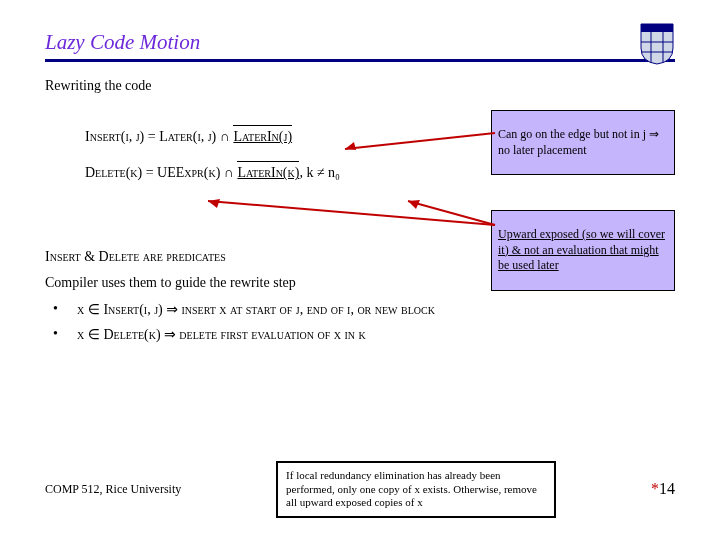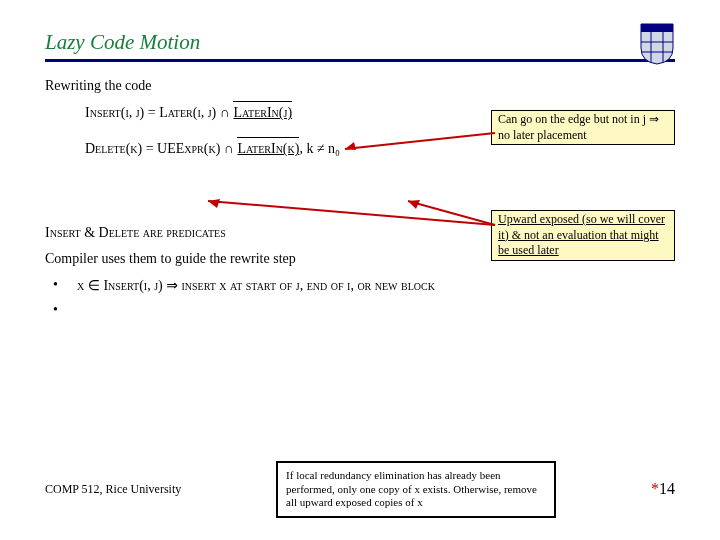--- a/index.html
+++ b/index.html
@@ -14,39 +14,39 @@
   }
   .slide {
     padding: 30px 45px 20px 45px;
     position: relative;
     height: 100%;
     box-sizing: border-box;
   }
   .title {
     font-size: 21px;
     font-style: italic;
-    color: #15803d;
+    color: #6d28d9;
     margin-bottom: 4px;
   }
   .title-underline {
     height: 3px;
     background: #000080;
     width: 100%;
     margin-bottom: 16px;
   }
   .shield {
     width: 36px;
     height: 44px;
     position: absolute;
     right: 45px;
     top: 22px;
   }
   .subtitle {
     font-size: 14px;
-    margin-bottom: 8px;
+    margin-bottom: 32px;
   }
   .formula-area {
     position: relative;
     margin-left: 40px;
     font-size: 14px;
     line-height: 1.6;
   }
   .formula1 {
     margin-bottom: 14px;
   }
@@ -60,24 +60,24 @@
     top: -1px;
     left: 0;
     right: 0;
     height: 1px;
     background: #000;
   }
   .sc { font-variant: small-caps; }
   .callout {
     position: absolute;
     border: 1px solid #000;
-    padding: 1px 6px;
+    padding: 16px 6px;
     font-size: 12px;
     line-height: 1.3;
-    background: #fef9c3;
+    background: #c4b5fd;
   }
   .callout1 {
     right: 45px;
     top: 110px;
     width: 170px;
   }
   .callout2 {
     right: 45px;
     top: 210px;
     width: 170px;
@@ -170,20 +170,21 @@
 
   <div class="body-text">
     <div class="para"><span class="sc">Insert &amp; Delete are predicates</span></div>
     <div class="para">Compiler uses them to guide the rewrite step</div>
     <div class="bullet-row">
       <div class="bullet-dot">•</div>
       <div><span class="sc">x ∈ Insert(i, j) ⇒ insert x at start of j, end of i, or new block</span></div>
     </div>
     <div class="bullet-row">
       <div class="bullet-dot">•</div>
+      <div><span class="sc">x ∈ Delete(k) ⇒ delete first evaluation of x in k</span></div>
     </div>
   </div>
 
   <div class="footer">
     <div>COMP 512, Rice University</div>
     <div class="footnote-box">If local redundancy elimination has already been performed, only one copy of x exists. Otherwise, remove all upward exposed copies of x</div>
     <div class="page-num">
       <span class="star">*</span><span>14</span>
     </div>
   </div>

